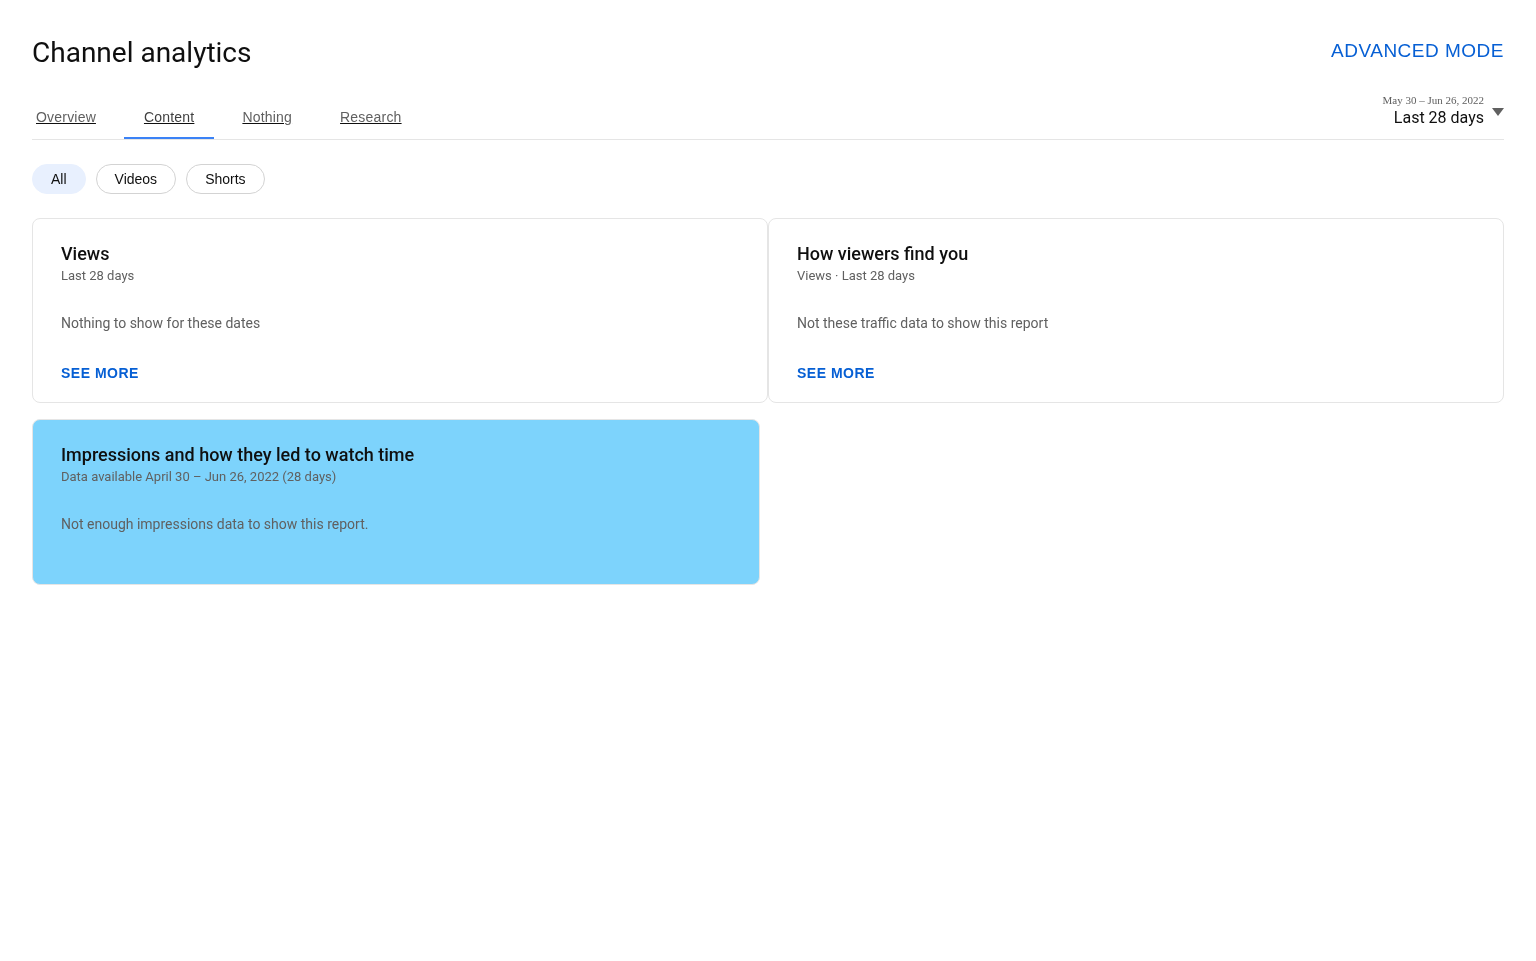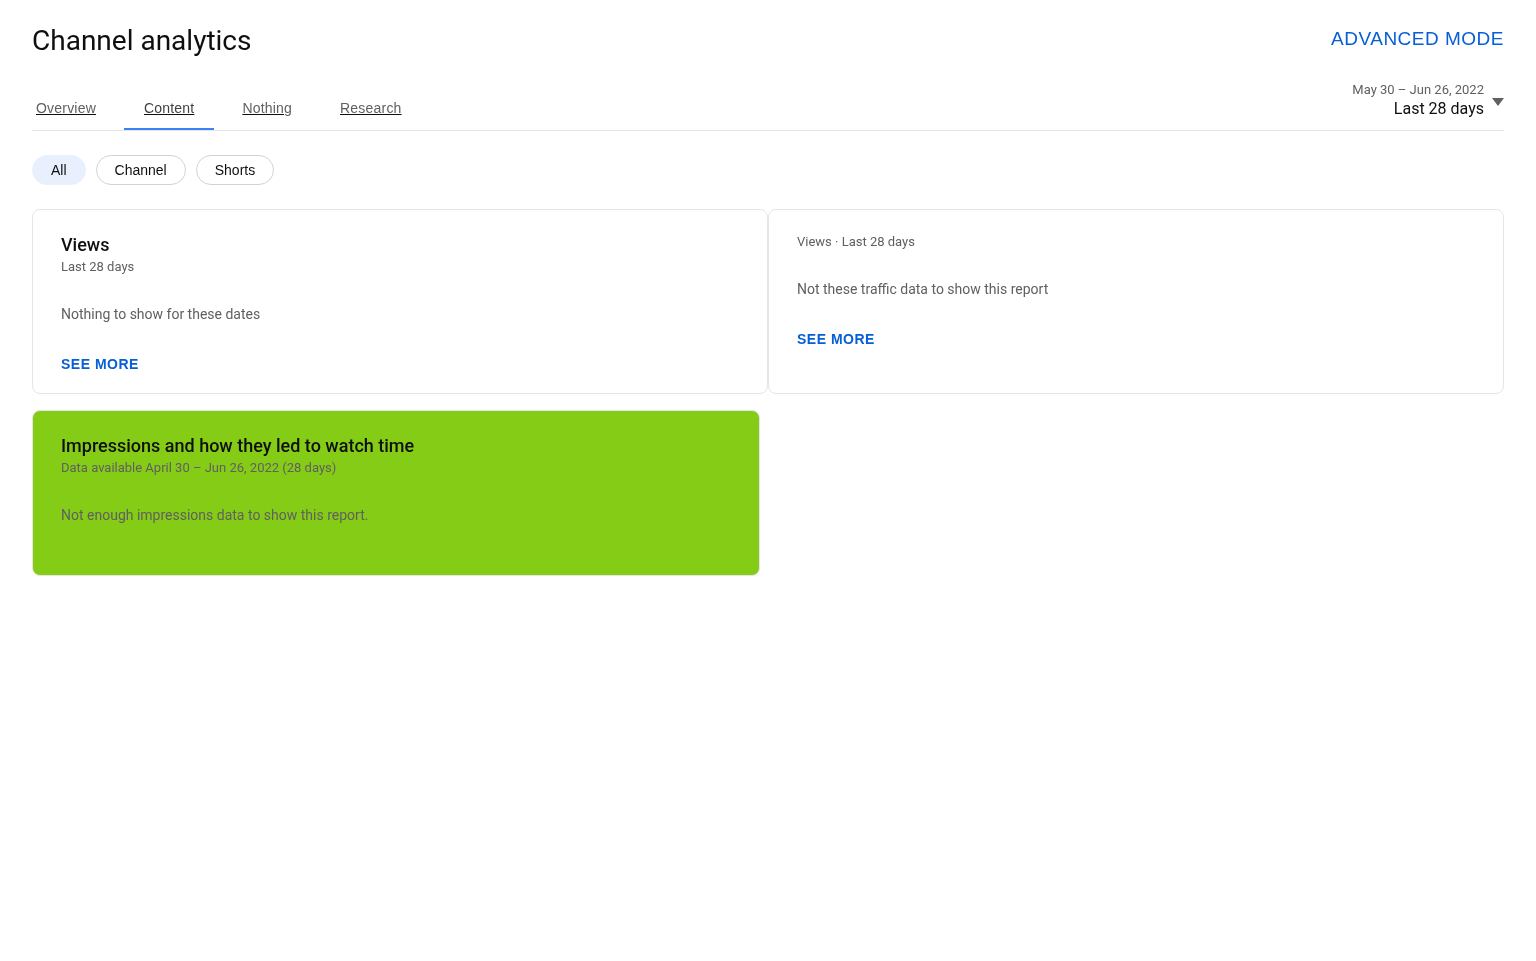--- a/index.html
+++ b/index.html
@@ -11,20 +11,21 @@
     body {
       font-family: 'Roboto', Arial, sans-serif;
       background: #fff;
       color: #0f0f0f;
       width: 1536px;
       min-height: 961px;
     }
 
     .page-container {
       padding: 24px 32px;
+      margin-top: 12px;
     }
 
     
     .header {
       display: flex;
       justify-content: space-between;
       align-items: flex-start;
       margin-bottom: 24px;
     }
 
@@ -46,24 +47,25 @@
       border: none;
       padding: 0;
       margin-top: 4px;
     }
 
     .date-info {
       text-align: right;
     }
 
     .date-period-small {
-      font-size: 13px;
+      font-size: 11px;
       color: #606060;
       display: block;
       margin-bottom: 2px;
+      font-family: Liberation Serif, serif;
     }
 
     .date-period-main {
       font-size: 16px;
       color: #0f0f0f;
       font-weight: 400;
     }
 
     .chevron-down {
       width: 0;
@@ -191,21 +193,21 @@
       background: none;
       border: none;
       padding: 0;
     }
 
     
     .card-full {
       border: 1px solid #e5e5e5;
       border-radius: 8px;
       padding: 24px 28px 20px;
-      background: #84cc16;
+      background: #7dd3fc;
       max-width: calc(50% - 8px);
     }
   </style>
 </head>
 <body>
 
 <div class="page-container">
 
   <div class="header">
     <h1 class="page-title">Channel analytics</h1>
@@ -225,34 +227,35 @@
       <div class="date-info">
         <span class="date-period-small">May 30 – Jun 26, 2022</span>
         <span class="date-period-main">Last 28 days</span>
       </div>
       <div class="chevron-down"></div>
     </div>
   </div>
 
   <div class="filter-pills">
     <button class="pill active">All</button>
-    <button class="pill">Channel</button>
+    <button class="pill">Videos</button>
     <button class="pill">Shorts</button>
   </div>
 
   <div class="cards-grid">
 
     <div class="card">
       <div class="card-title">Views</div>
       <div class="card-subtitle">Last 28 days</div>
       <div class="card-empty-message">Nothing to show for these dates</div>
       <button class="see-more-btn">SEE MORE</button>
     </div>
 
     <div class="card">
+      <div class="card-title">How viewers find you</div>
       <div class="card-subtitle">Views · Last 28 days</div>
       <div class="card-empty-message">Not these traffic data to show this report</div>
       <button class="see-more-btn">SEE MORE</button>
     </div>
 
   </div>
 
   <div class="card-full">
     <div class="card-title">Impressions and how they led to watch time</div>
     <div class="card-subtitle">Data available April 30 – Jun 26, 2022 (28 days)</div>

